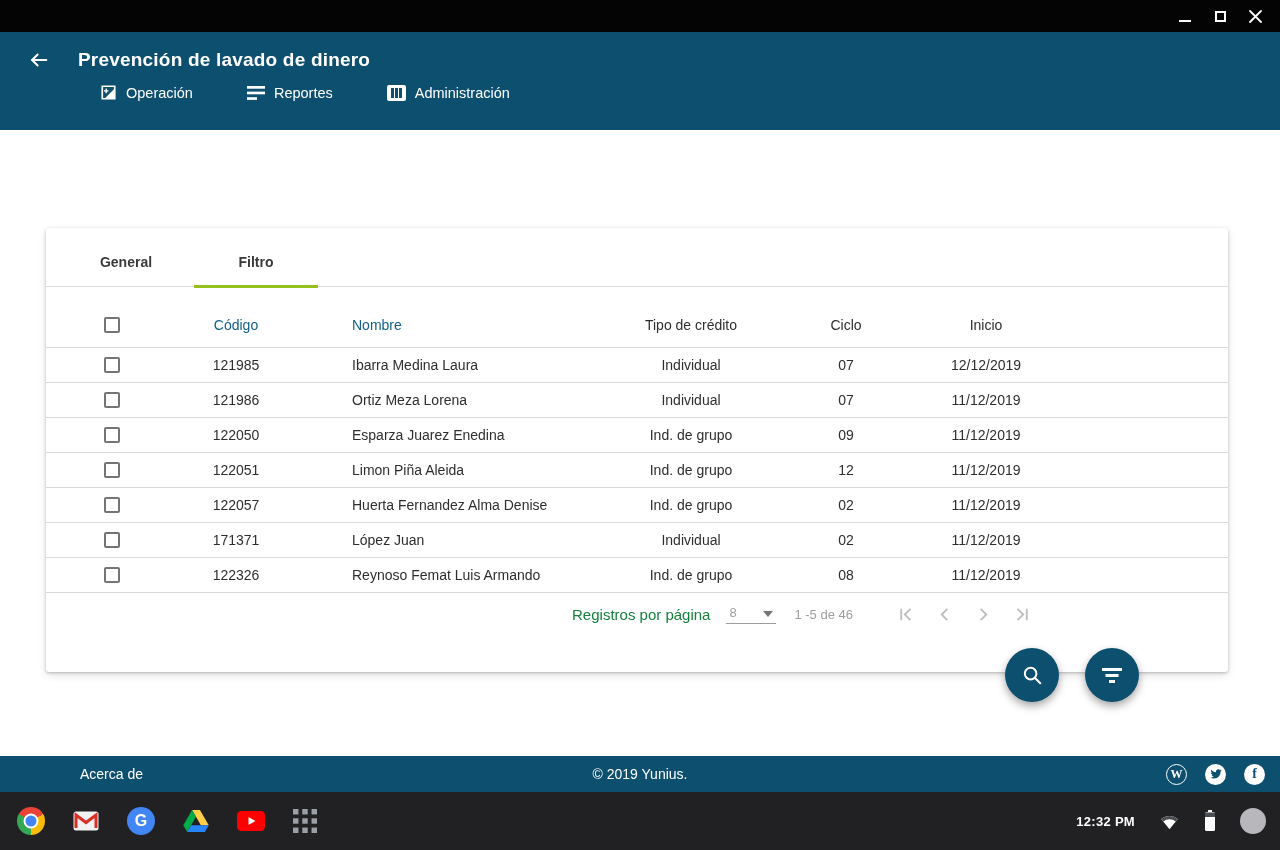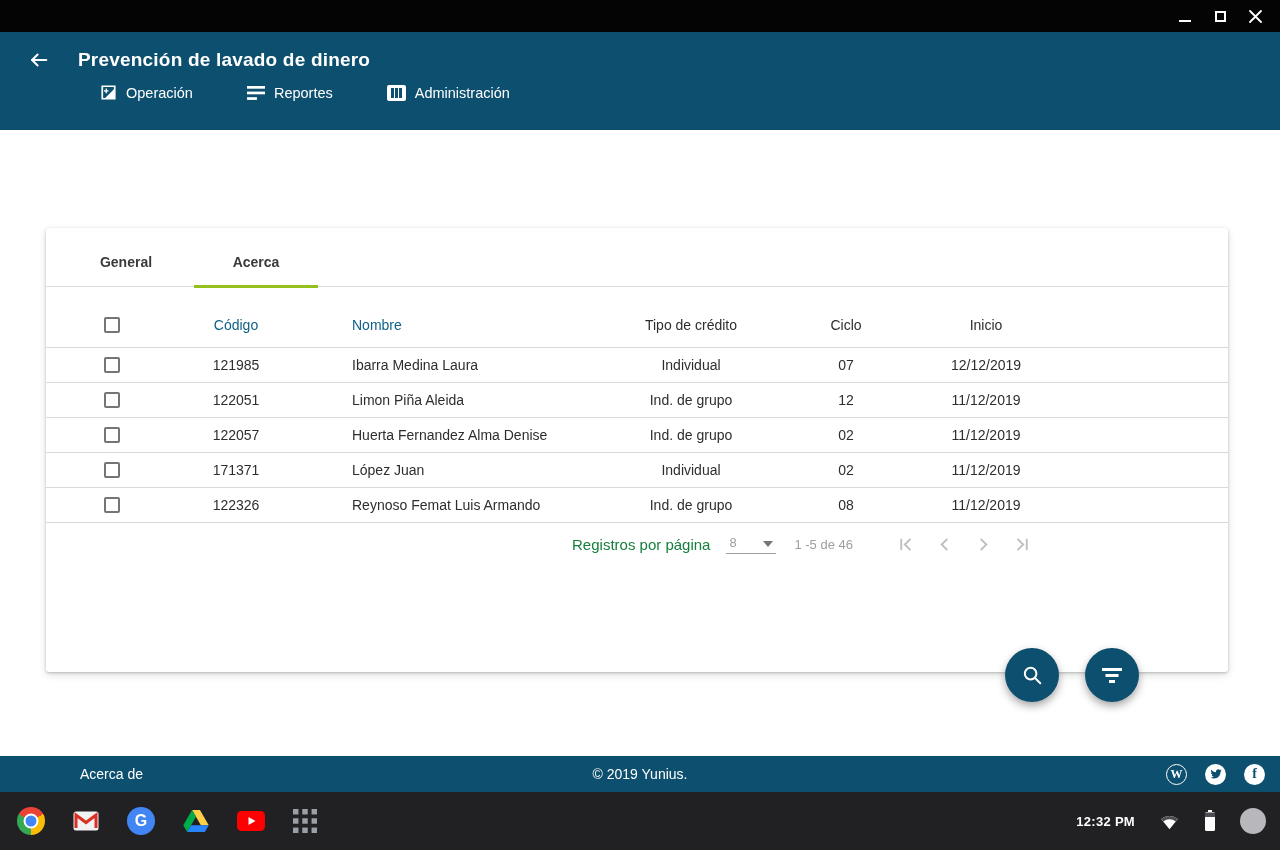--- a/index.html
+++ b/index.html
@@ -130,21 +130,21 @@
         <span>Administración</span>
       </span>
     </div>
   </div>
 
   <div class="main">
     <div class="card">
 
       <div class="tabs">
         <span class="tab">General</span>
-        <span class="tab active">Acerca</span>
+        <span class="tab active">Filtro</span>
       </div>
 
       <table>
         <colgroup>
           <col style="width:110px">
             <col style="width:160px">
             <col style="width:290px">
             <col style="width:170px">
             <col style="width:140px">
             <col style="width:140px">
@@ -162,20 +162,38 @@
           </tr>
         </thead>
         <tbody>
           <tr>
             <td class="c-check"><span class="checkbox"></span></td>
             <td class="c-codigo">121985</td>
             <td class="c-nombre">Ibarra Medina Laura</td>
             <td class="c-tipo">Individual</td>
             <td class="c-ciclo">07</td>
             <td class="c-inicio">12/12/2019</td>
+              <td></td>
+          </tr>
+          <tr>
+            <td class="c-check"><span class="checkbox"></span></td>
+            <td class="c-codigo">121986</td>
+            <td class="c-nombre">Ortiz Meza Lorena</td>
+            <td class="c-tipo">Individual</td>
+            <td class="c-ciclo">07</td>
+            <td class="c-inicio">11/12/2019</td>
+              <td></td>
+          </tr>
+          <tr>
+            <td class="c-check"><span class="checkbox"></span></td>
+            <td class="c-codigo">122050</td>
+            <td class="c-nombre">Esparza Juarez Enedina</td>
+            <td class="c-tipo">Ind. de grupo</td>
+            <td class="c-ciclo">09</td>
+            <td class="c-inicio">11/12/2019</td>
               <td></td>
           </tr>
           <tr>
             <td class="c-check"><span class="checkbox"></span></td>
             <td class="c-codigo">122051</td>
             <td class="c-nombre">Limon Piña Aleida</td>
             <td class="c-tipo">Ind. de grupo</td>
             <td class="c-ciclo">12</td>
             <td class="c-inicio">11/12/2019</td>
               <td></td>

